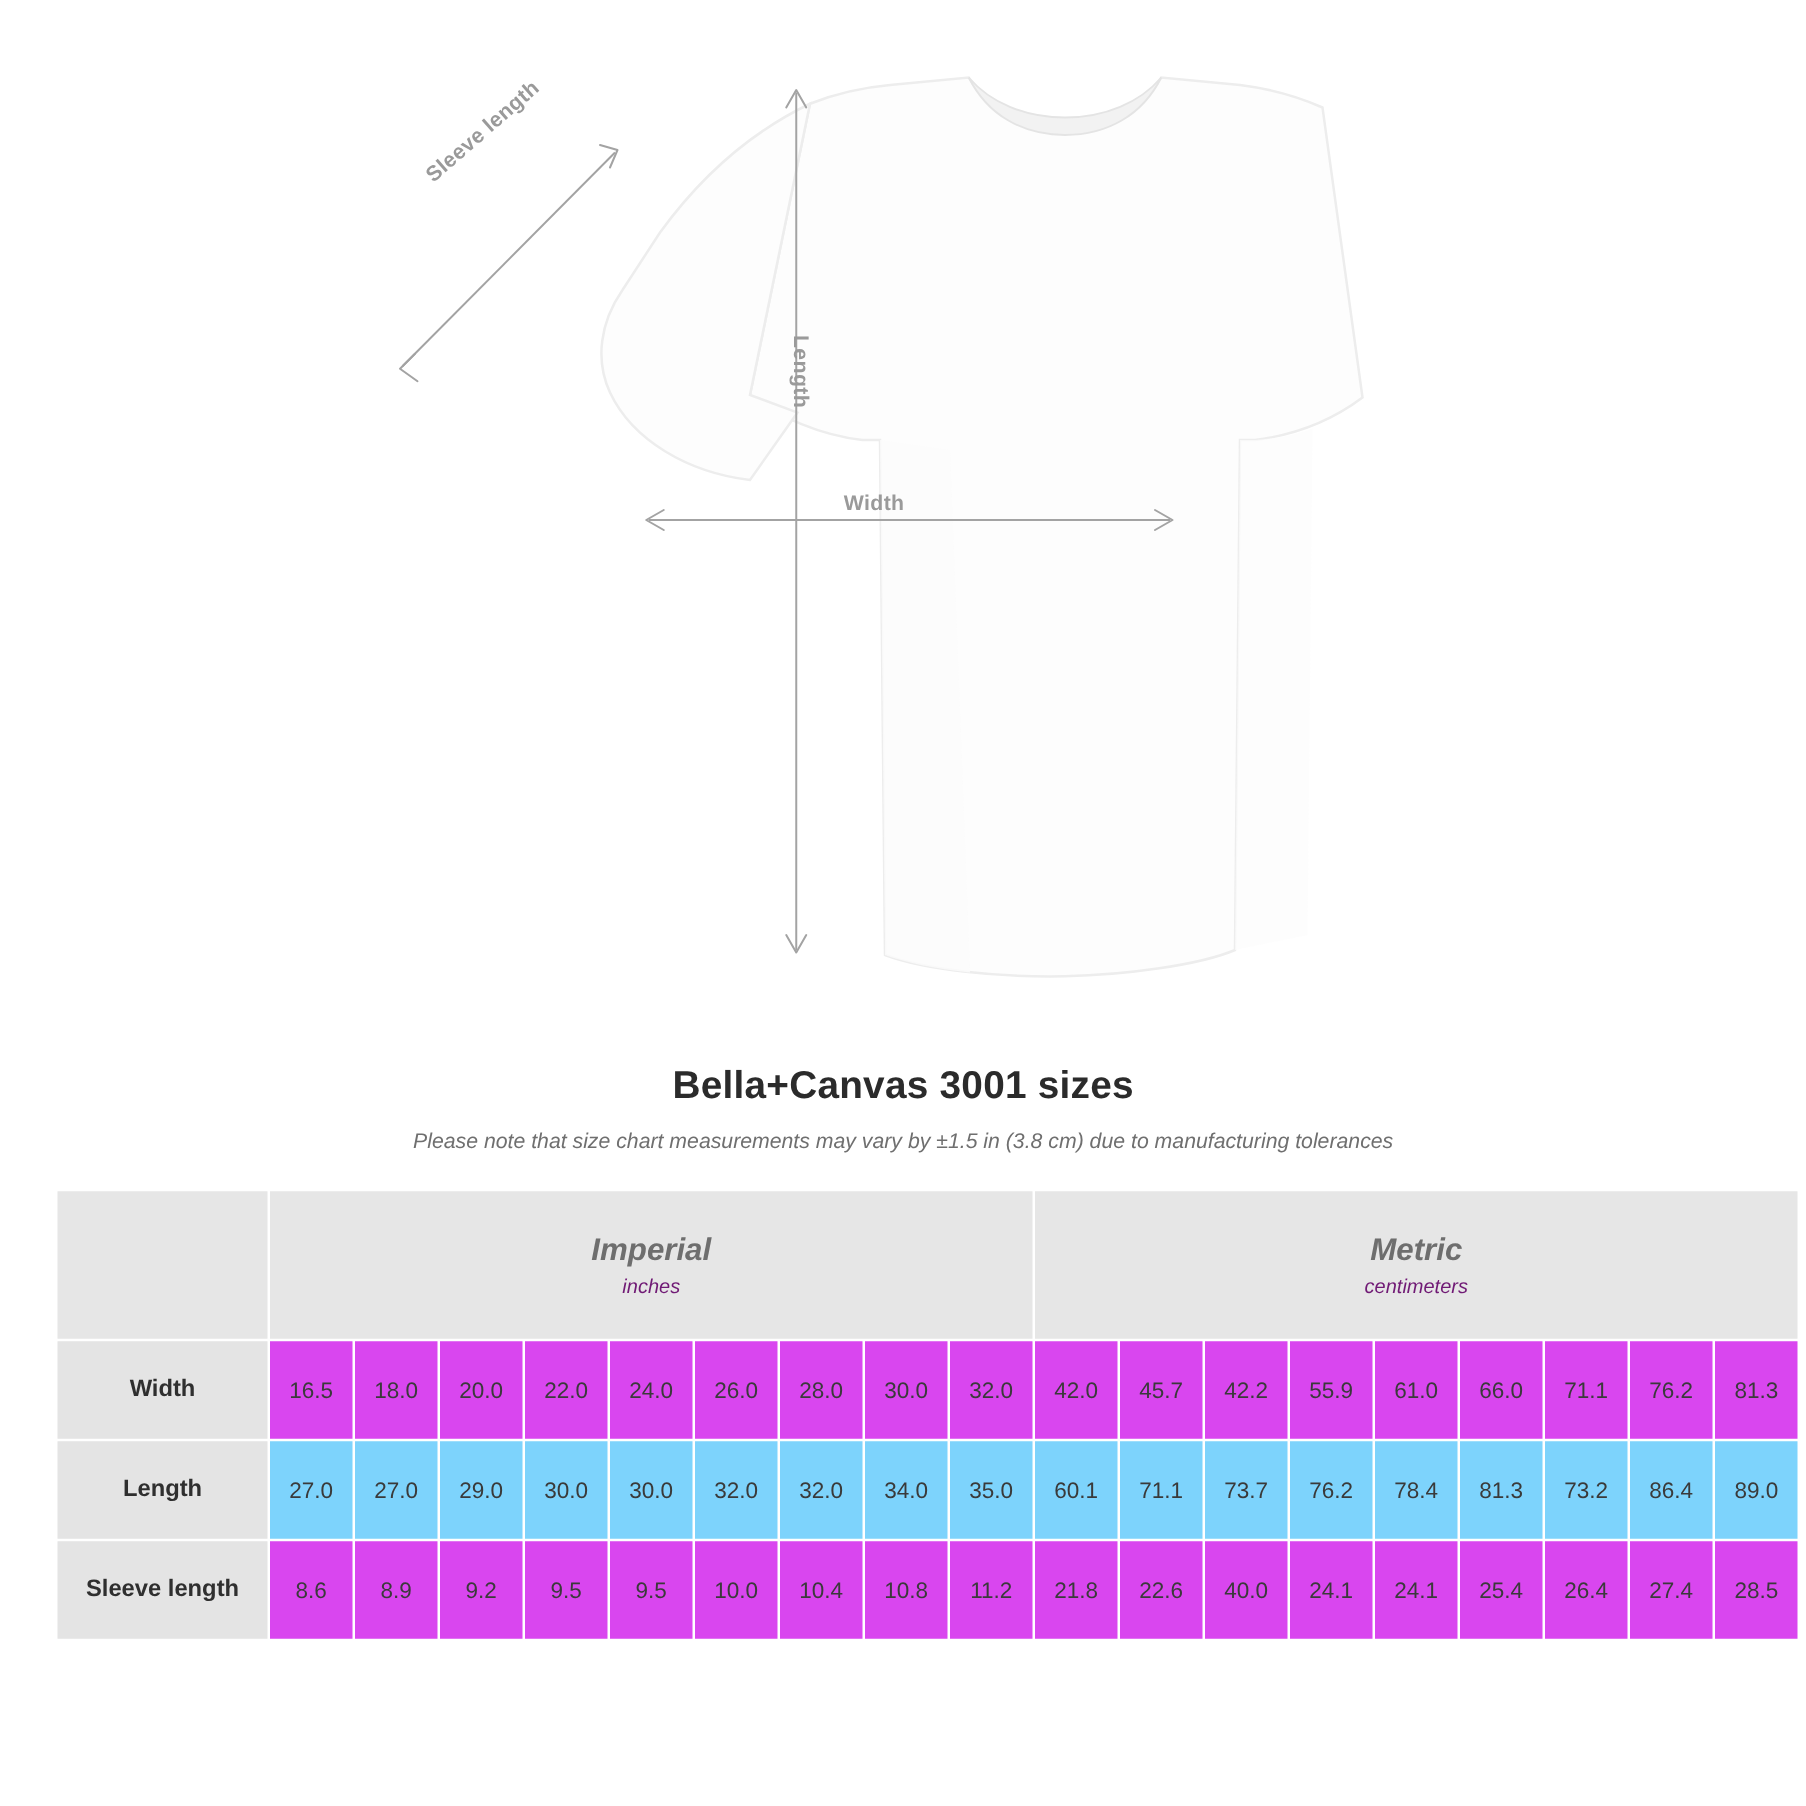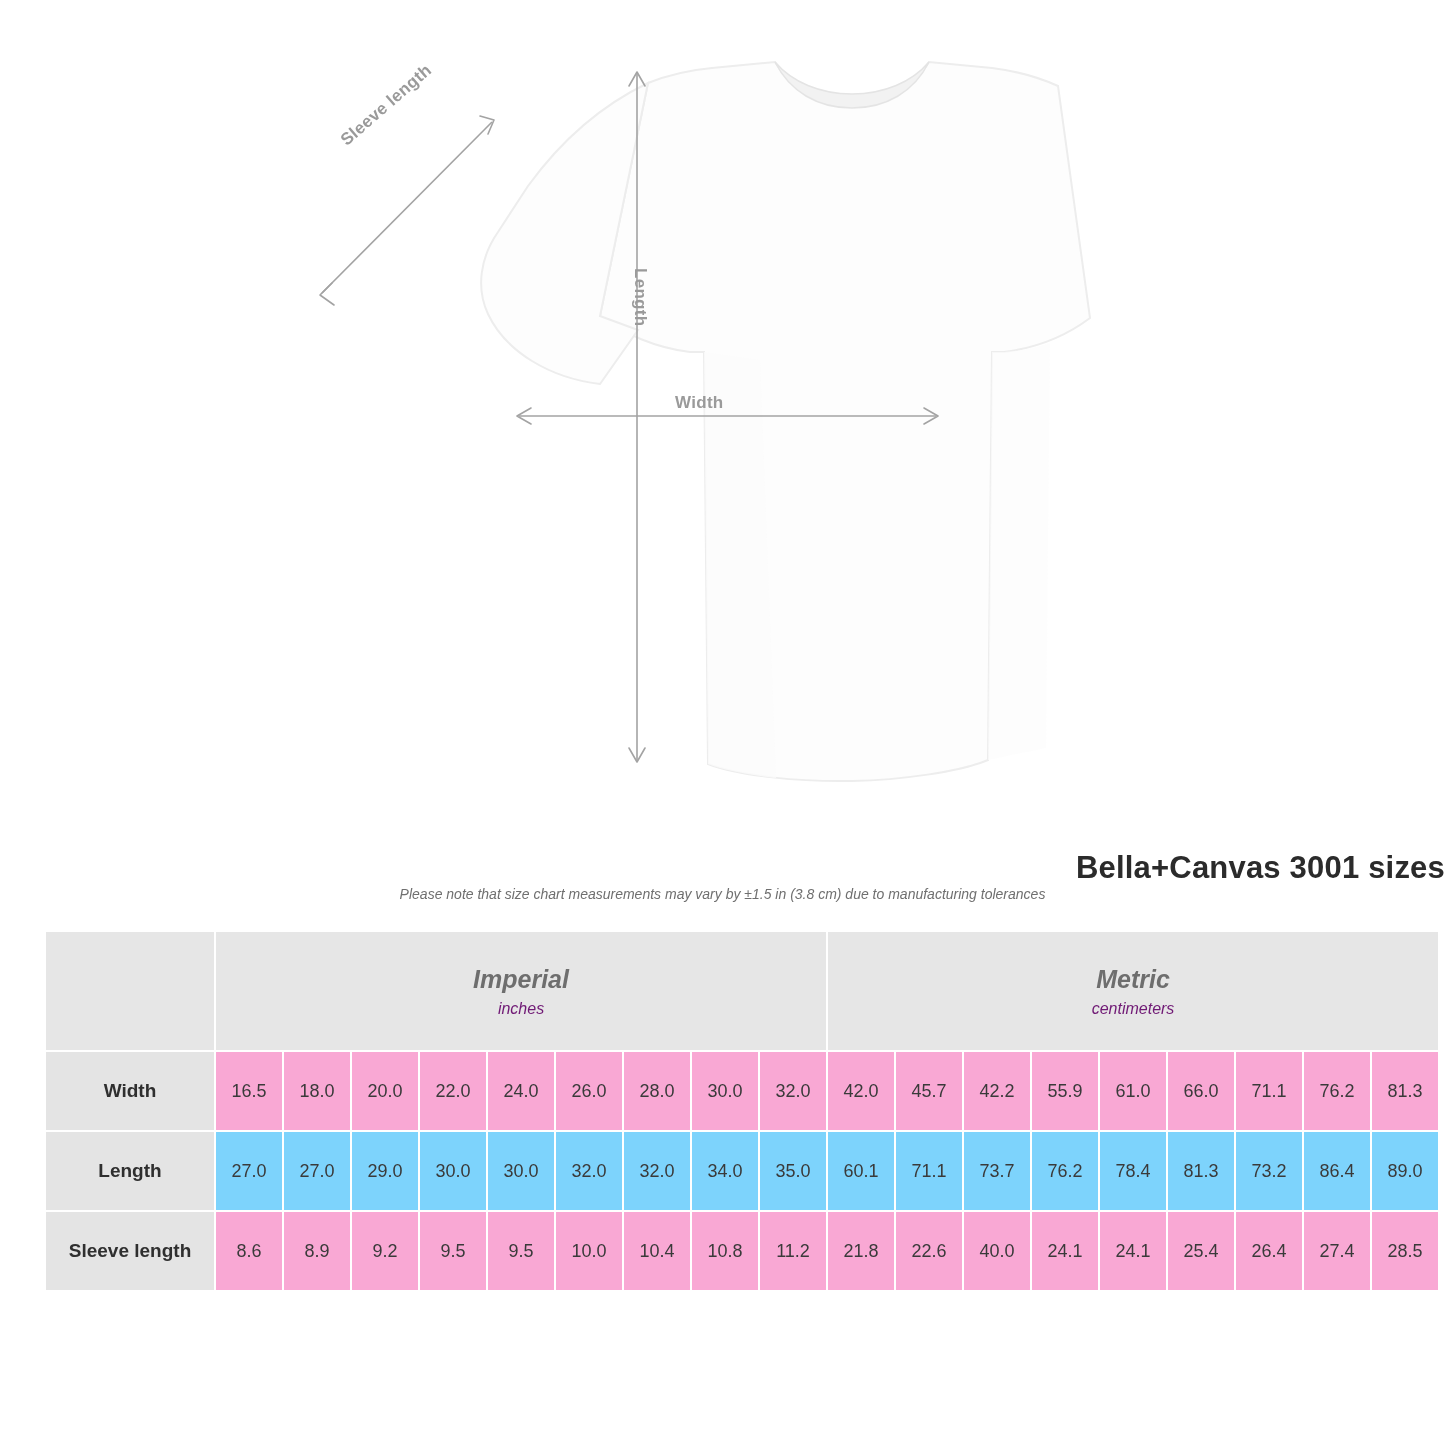--- a/index.html
+++ b/index.html
@@ -59,26 +59,26 @@
   .title-block {
     text-align: center;
     margin-top: 20px;
   }
   .chart-title {
     font-size: 31px;
     font-weight: bold;
     color: #2b2b2b;
     margin: 0;
     letter-spacing: 0.2px;
-    text-align: right;
   }
   .chart-note {
-    font-size: 14px;
+    font-size: 17px;
     font-style: italic;
     color: #6f6f6f;
+    margin-top: 17px;
   }
 
   
   .table-wrap {
     margin: 28px 44px 0 44px;
   }
   table {
     width: 1357px;
     border-collapse: separate;
     border-spacing: 2px;
@@ -117,21 +117,21 @@
     color: #2f2f2f;
     background: #e4e4e4;
   }
   .col-head {
     font-weight: bold;
     font-size: 19px;
     color: #333333;
     background: #f4f4f4;
   }
   .cell-odd { background: #7dd3fc; }
-  .cell-even { background: #f9a8d4; }
+  .cell-even { background: #d946ef; }
   .first-col { width: 168px; }
   .data-col { width: 66px; }
 </style>
 </head>
 <body>
 
 <div class="page">
 
   <div class="illustration">
     <svg width="1445" height="830" viewBox="0 0 1445 830">

